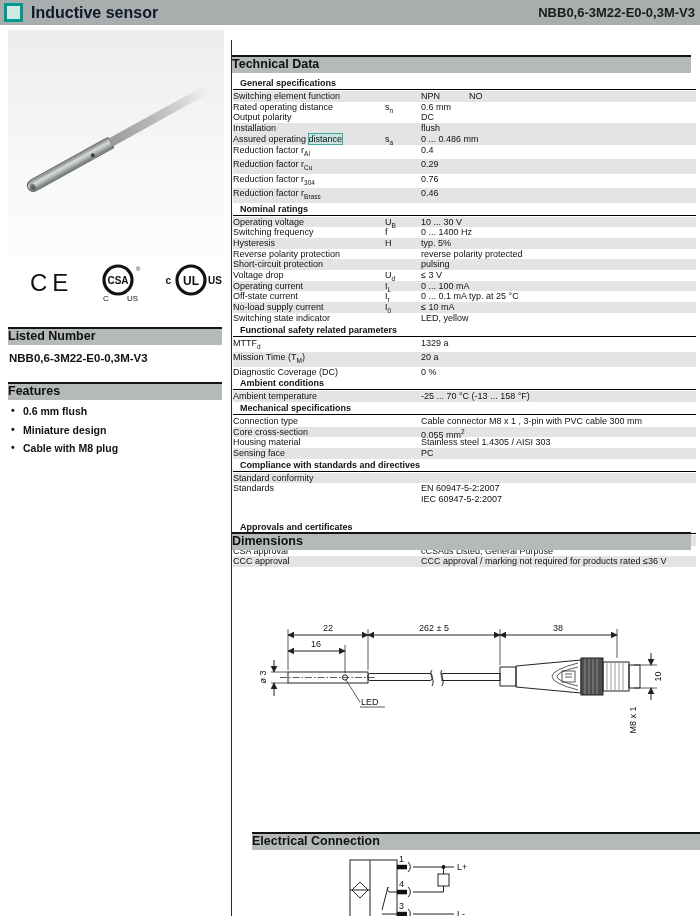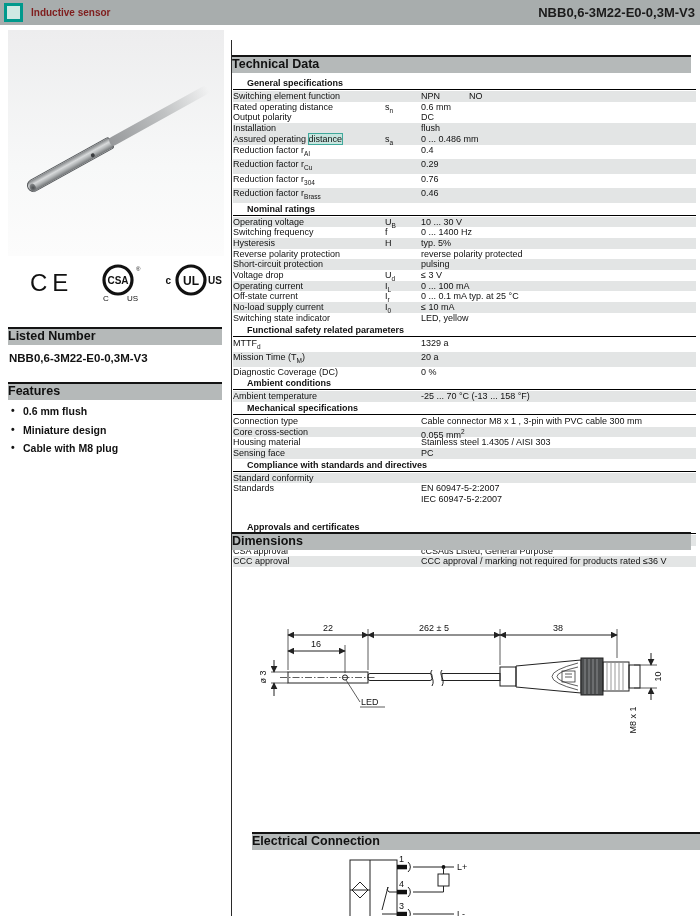--- a/index.html
+++ b/index.html
@@ -6,21 +6,21 @@
   body{
     width:700px;height:916px;position:relative;overflow:hidden;
     background:#ffffff;
     font-family:"Liberation Sans","DejaVu Sans",sans-serif;
     color:#111;
   }
   
   .top-bar{position:absolute;left:0;top:0;width:700px;height:25px;background:#a8adad;}
   .logo-sq{position:absolute;left:4px;top:3px;width:19px;height:19px;box-sizing:border-box;
     border:3px solid #00998c;background:#cfe9e3;}
-  .top-title{position:absolute;left:31px;top:0;line-height:25px;font-weight:bold;font-size:10px;color:#7f1d1d;}
+  .top-title{position:absolute;left:31px;top:0;line-height:25px;font-weight:bold;font-size:16px;color:#0f172a;}
   .top-model{position:absolute;right:5px;top:0;line-height:25px;font-weight:bold;font-size:13px;color:#1b1b1b;}
   
   .divider{position:absolute;left:231px;top:40px;width:1px;height:876px;background:#2a2a2a;}
   
   .photo{position:absolute;left:8px;top:30px;width:216px;height:226px;overflow:hidden;
     background:linear-gradient(180deg,#ededee 0%,#f7f8f8 60%,#fcfcfc 100%);}
   .sensor-group{position:absolute;left:20px;top:150px;width:210px;height:18px;
     transform:rotate(-29deg);transform-origin:0 50%;}
   .sensor-barrel{position:absolute;left:0;top:2px;width:96px;height:13px;border-radius:7px 3px 3px 7px;
     background:linear-gradient(180deg,#7e8183 0%,#d8dadb 38%,#b9bcbd 60%,#6e7173 100%);
@@ -39,21 +39,21 @@
   .model-value{position:absolute;left:9px;top:352px;font-weight:bold;font-size:11.5px;}
   .features-list{position:absolute;left:9px;top:405px;margin:0;padding:0;list-style:none;}
   .features-list li{font-weight:bold;font-size:10.5px;margin-bottom:6.5px;padding-left:14px;position:relative;}
   .features-list li .blt{position:absolute;left:2px;top:-1px;}
   
   .bar-tech{left:232px;top:55px;width:459px;}
   .bar-dim{left:232px;top:532px;width:459px;}
   .bar-elec{left:232px;top:832px;width:459px;margin-left:20px;}
   #tech-body{position:absolute;left:233px;top:77px;width:463px;}
   .sec-h{font-weight:bold;font-size:9px;height:11px;line-height:11px;border-bottom:1px solid #000;
-    margin:1px 0;padding-left:14px;}
+    margin:1px 0;padding-left:7px;}
   .sec-h.gap{margin-top:17px;}
   .t-row{position:relative;min-height:10.7px;line-height:10.7px;font-size:9px;}
   .t-row.tall{min-height:21.4px;}
   .t-row.shade{background:#e3e5e5;}
   .lbl{display:inline-block;white-space:nowrap;}
   .lbl.ind2{}
   .sym{position:absolute;left:152px;top:0;}
   .val{position:absolute;left:188px;top:0;white-space:nowrap;}
   .val2{position:absolute;left:236px;top:0;}
   sub,sup{font-size:6.5px;}

